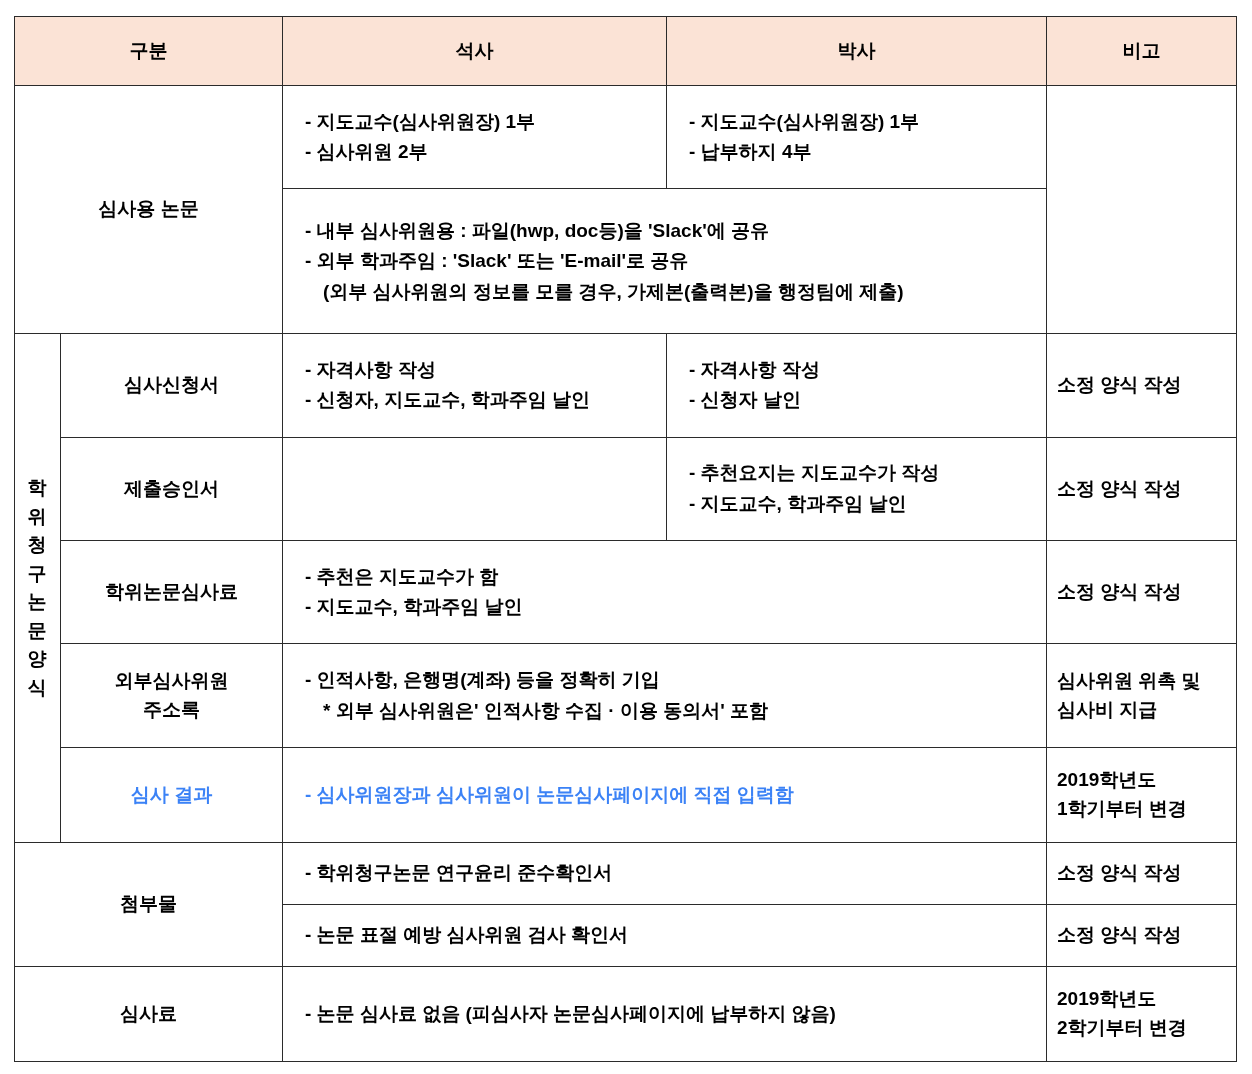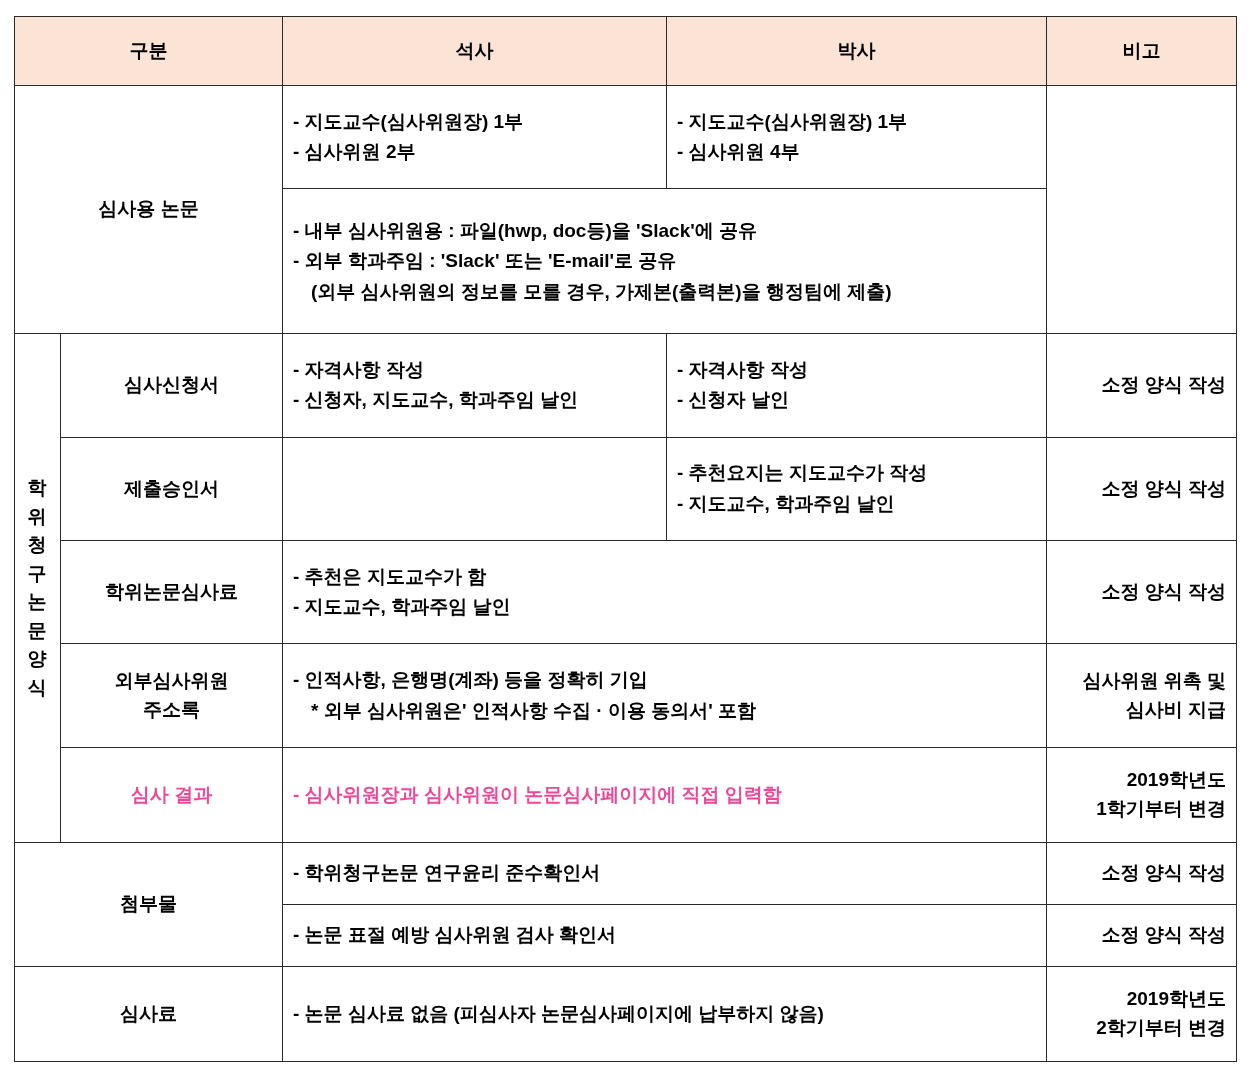--- a/index.html
+++ b/index.html
@@ -59,30 +59,30 @@
   .vert span {
     display: block;
   }
   .cell {
     text-align: left;
     font-size: 19px;
     font-weight: bold;
   }
   .cell .ln {
     white-space: nowrap;
-    margin: 2px 0;
+    margin: 2px 12px;
   }
   .cell .ln.indent {
     padding-left: 18px;
   }
   .red {
-    color: #ec4899;
+    color: #3b82f6;
   }
   .note {
-    text-align: right;
+    text-align: left;
     font-size: 19px;
     font-weight: bold;
     line-height: 1.45;
   }
   .note .ln2 {
     display: block;
   }
 </style>
 </head>
 <body>
@@ -106,21 +106,21 @@
       </tr>
 
       <tr>
         <td class="lbl" colspan="2" rowspan="2">심사용 논문</td>
         <td class="cell">
           <div class="ln">- 지도교수(심사위원장) 1부</div>
           <div class="ln">- 심사위원 2부</div>
         </td>
         <td class="cell">
           <div class="ln">- 지도교수(심사위원장) 1부</div>
-          <div class="ln">- 심사위원 4부</div>
+          <div class="ln">- 납부하지 4부</div>
         </td>
         <td class="note" rowspan="2"></td>
       </tr>
 
       <tr>
         <td class="cell" colspan="2">
           <div class="ln">- 내부 심사위원용 : 파일(hwp, doc등)을 'Slack'에 공유</div>
           <div class="ln">- 외부 학과주임 : 'Slack' 또는 'E-mail'로 공유</div>
           <div class="ln indent">(외부 심사위원의 정보를 모를 경우, 가제본(출력본)을 행정팀에 제출)</div>
         </td>

